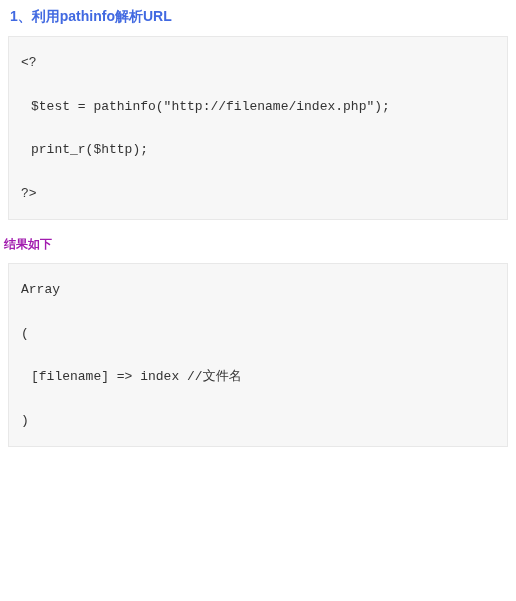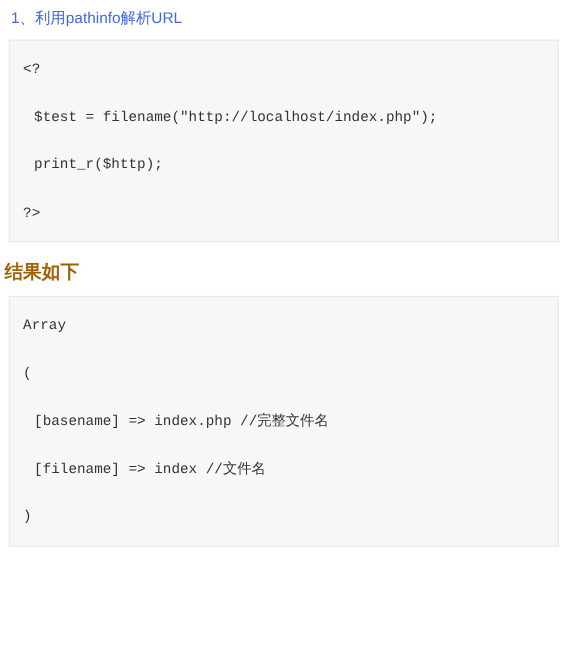--- a/index.html
+++ b/index.html
@@ -9,21 +9,21 @@
     }
     body {
       font-family: Arial, "Microsoft YaHei", sans-serif;
       background: #ffffff;
       width: 516px;
       padding: 0;
     }
     .heading {
       color: #4169E1;
       font-size: 14px;
-      font-weight: normal;
+      font-weight: bold;
       padding: 8px 10px 10px 10px;
     }
     .code-block {
       background: #f7f7f7;
       border: 1px solid #e8e8e8;
       margin: 0 8px 12px 8px;
       padding: 16px 12px;
       font-family: "Courier New", Courier, monospace;
       font-size: 13px;
       color: #333;
@@ -32,39 +32,38 @@
     .code-line {
       margin-bottom: 24px;
     }
     .code-line:last-child {
       margin-bottom: 0;
     }
     .code-line.indent {
       padding-left: 10px;
     }
     .subheading {
-      font-size: 17px;
+      font-size: 12px;
       font-weight: bold;
-      color: #a16207;
+      color: #a21caf;
       padding: 4px 10px 10px 4px;
     }
   </style>
 </head>
 <body>
 
 <div class="heading">1、利用pathinfo解析URL</div>
 
 <div class="code-block">
   <div class="code-line">&lt;?</div>
-  <div class="code-line indent">$test = filename("http://localhost/index.php");</div>
+  <div class="code-line indent">$test = pathinfo("http://filename/index.php");</div>
   <div class="code-line indent">print_r($http);</div>
   <div class="code-line">?&gt;</div>
 </div>
 
 <div class="subheading">结果如下</div>
 
 <div class="code-block">
   <div class="code-line">Array</div>
   <div class="code-line">(</div>
-  <div class="code-line indent">[basename] =&gt; index.php //完整文件名</div>
   <div class="code-line indent">[filename] =&gt; index //文件名</div>
   <div class="code-line">)</div>
 </div>
 
 </body></html>

